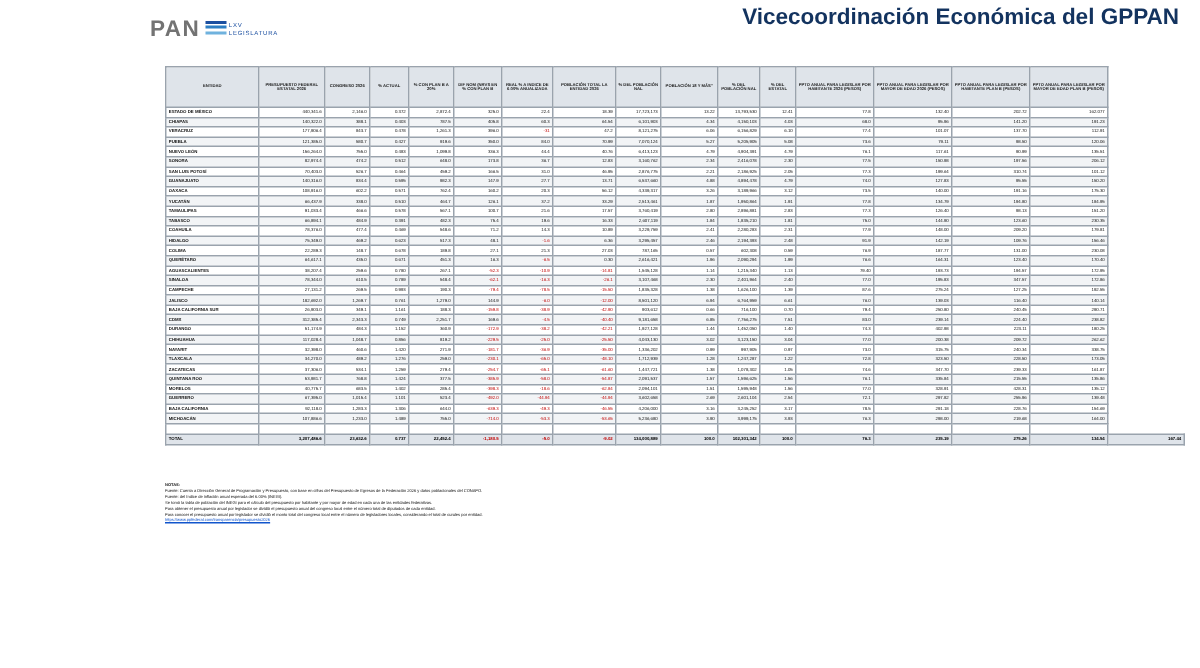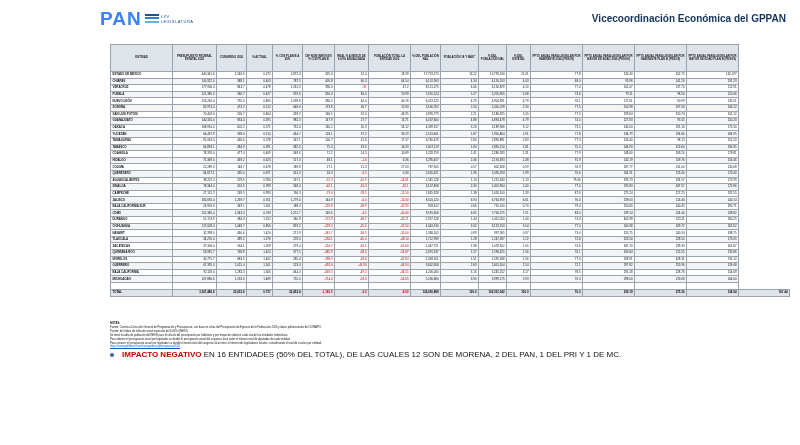--- a/index.html
+++ b/index.html
@@ -11,32 +11,32 @@
   }
   .slide{position:relative;width:800px;height:445px;}
 
   
   .logo{
     position:absolute;left:100px;top:8px;width:75px;height:22px;
     display:flex;align-items:center;
   }
   .logo .pan{
     font-family:"Liberation Sans", sans-serif;
-    font-weight:bold;font-size:19px;letter-spacing:1px;color:#3b82f6;
+    font-weight:bold;font-size:15px;letter-spacing:1px;color:#737373;
   }
   .logo .bars{display:inline-block;margin-left:3px;}
   .logo .bars span{display:block;width:14px;height:2px;margin-bottom:1.5px;}
   .logo .b1{background:#1b4fa0;}
   .logo .b2{background:#2d7ec4;}
   .logo .b3{background:#6fb2de;}
   .logo .sub{font-size:4px;color:#1b4fa0;margin-left:2px;letter-spacing:.5px;}
 
   .header-title{
-    position:absolute;right:14px;top:13px;
-    font-size:10px;font-weight:bold;color:#13335f;
+    position:absolute;right:14px;top:3px;
+    font-size:15px;font-weight:bold;color:#13335f;
   }
 
   
   .table-wrap{
     position:absolute;left:110px;top:44px;width:680px;
   }
   table{border-collapse:collapse;width:680px;table-layout:fixed;}
   th,td{
     border:.5px solid #9aa3ad;
     font-size:2.9px;
@@ -770,16 +770,15 @@
         <div>Fuente: Cuenta a Dirección General de Programación y Presupuesto, con base en cifras del Presupuesto de Egresos de la Federación 2026 y datos poblacionales del CONAPO.</div>
         <div>Fuente: del índice de inflación anual esperada del 6.00% (INEGI).</div>
         <div>Se tomó la tabla de población del INEGI para el cálculo del presupuesto por habitante y por mayor de edad en cada una de las entidades federativas.</div>
         <div>Para obtener el presupuesto anual por legislador se dividió el presupuesto anual del congreso local entre el número total de diputados de cada entidad.</div>
         <div>Para conocer el presupuesto anual por legislador se dividió el monto total del congreso local entre el número de legisladores locales, considerando el total de curules por entidad.</div>
       </div>
     <div style="color:#1155cc;text-decoration:underline;">https://www.ppfederal.com/transparencia/presupuesto2026</div>
   </div>
 
   <div class="bullets" id="bullets">
-      <div class="bullet"><span>IMPACTO NEGATIVO</span><span class="norm"> EN 16 ENTIDADES (50% DEL TOTAL), DE LAS CUALES 12 SON DE MORENA, 2 DEL PAN, 1 DEL PRI Y 1 DE MC.</span></div>
     </div>
 
 </div>
 
 </body></html>

